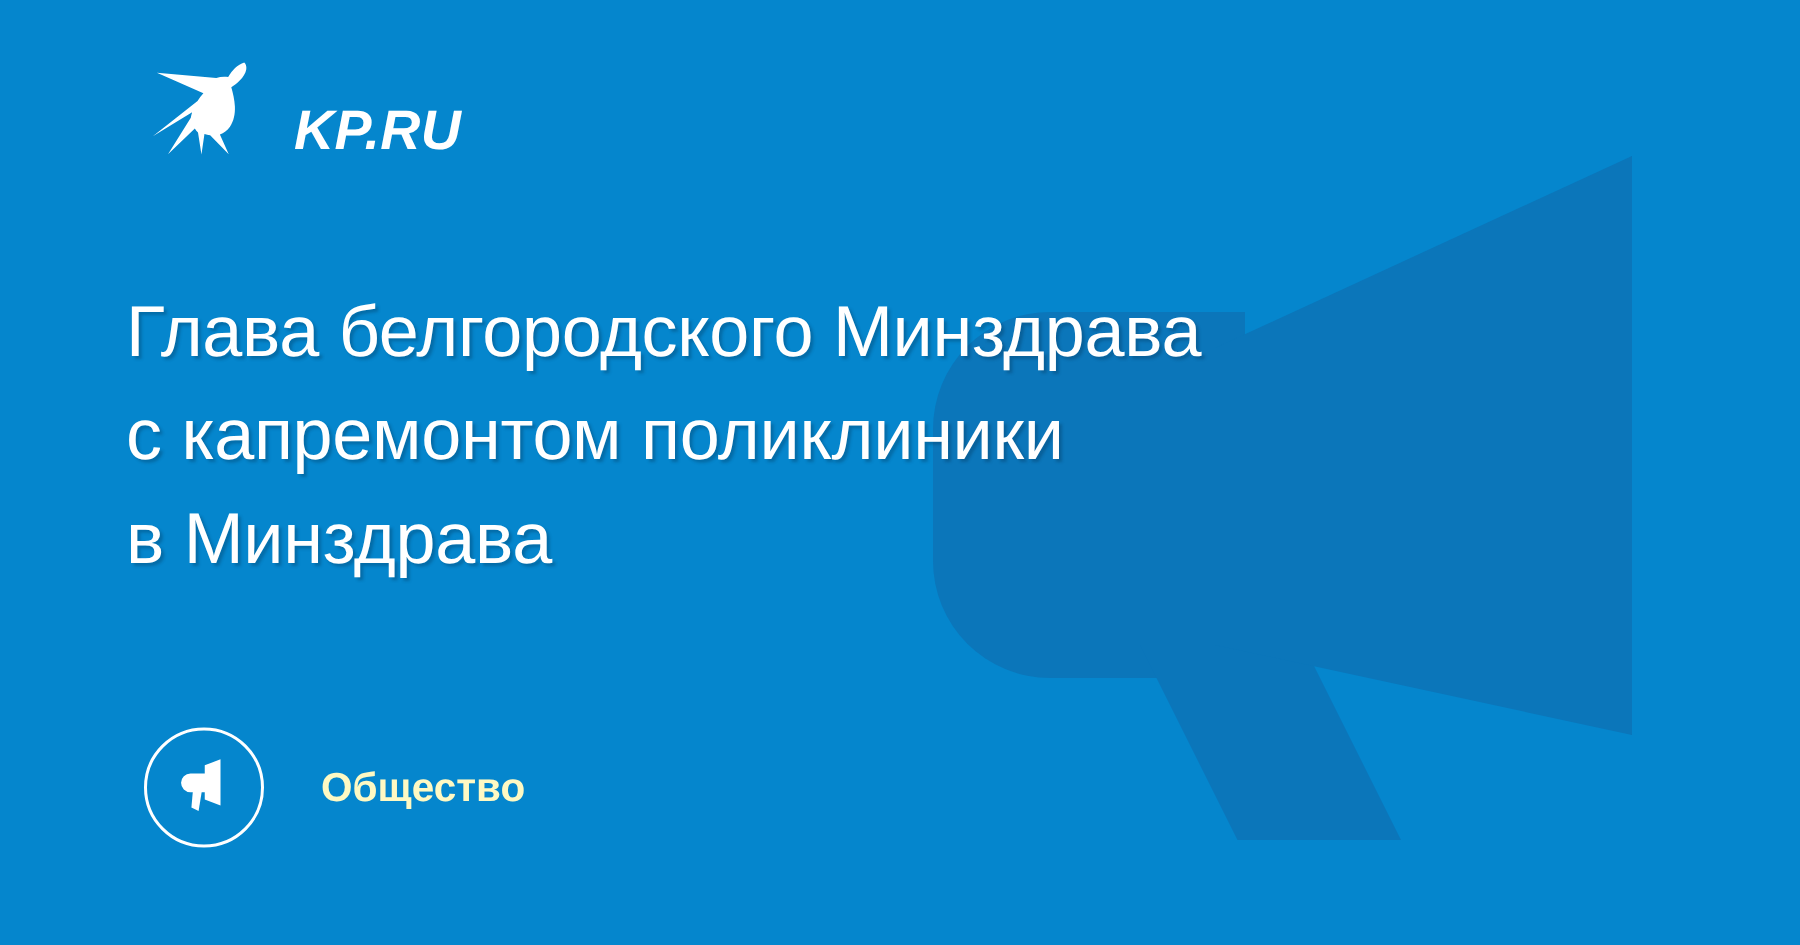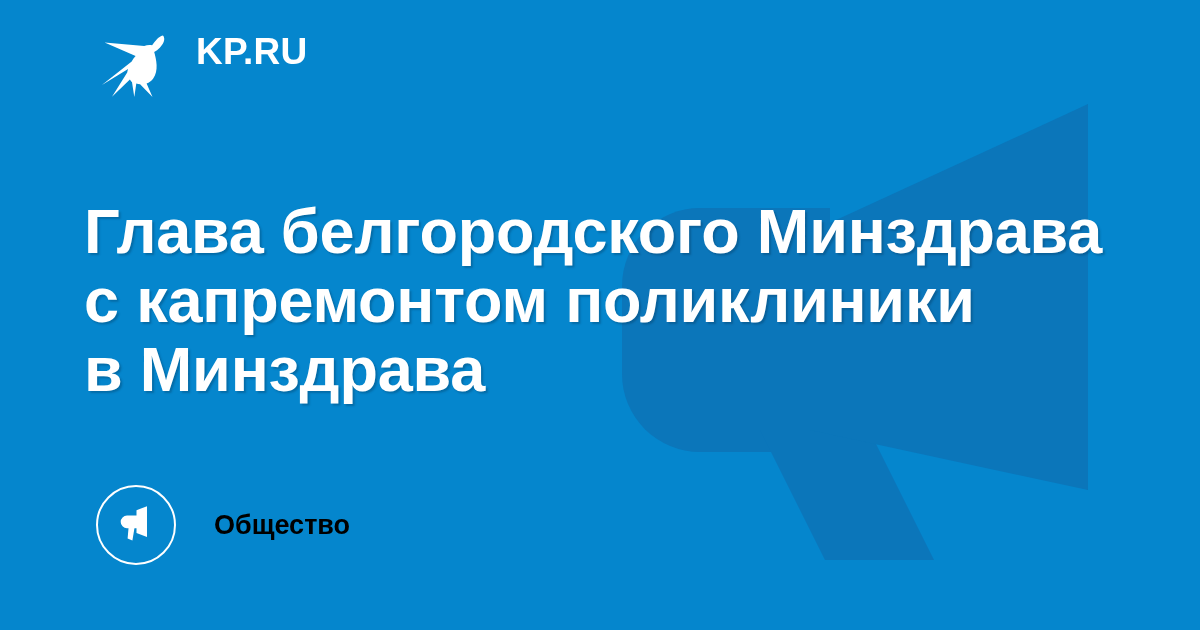--- a/index.html
+++ b/index.html
@@ -26,23 +26,24 @@
     height: 630px;
     pointer-events: none;
   }
 
   
   #brand {
     position: absolute;
     left: 100px;
     top: 33px;
     display: flex;
-    align-items: flex-start;
+    align-items: flex-end;
     gap: 22px;
     height: 72px;
+    font-style: italic;
   }
 
   #brand-mark {
     width: 74px;
     height: 66px;
     display: block;
     flex: 0 0 auto;
   }
 
   #brand-name {
@@ -54,22 +55,22 @@
     white-space: nowrap;
   }
 
   
   #headline {
     position: absolute;
     left: 84px;
     top: 155px;
     width: 1010px;
     color: #ffffff;
-    font-size: 63px;
-    font-weight: 700;
+    font-size: 48px;
+    font-weight: 400;
     line-height: 69px;
     letter-spacing: -0.2px;
     text-shadow: 2px 2px 2px rgba(0, 40, 70, 0.28);
   }
 
   #headline .hl-line {
     display: block;
     white-space: nowrap;
   }
 
@@ -96,21 +97,21 @@
     flex: 0 0 auto;
   }
 
   #rubric-badge svg {
     width: 42px;
     height: 42px;
     display: block;
   }
 
   #rubric-label {
-    color: #000000;
+    color: #fef9c3;
     font-size: 27px;
     font-weight: 700;
     line-height: 1;
     white-space: nowrap;
   }
 </style>
 </head>
 <body>
 
 <div id="card">

